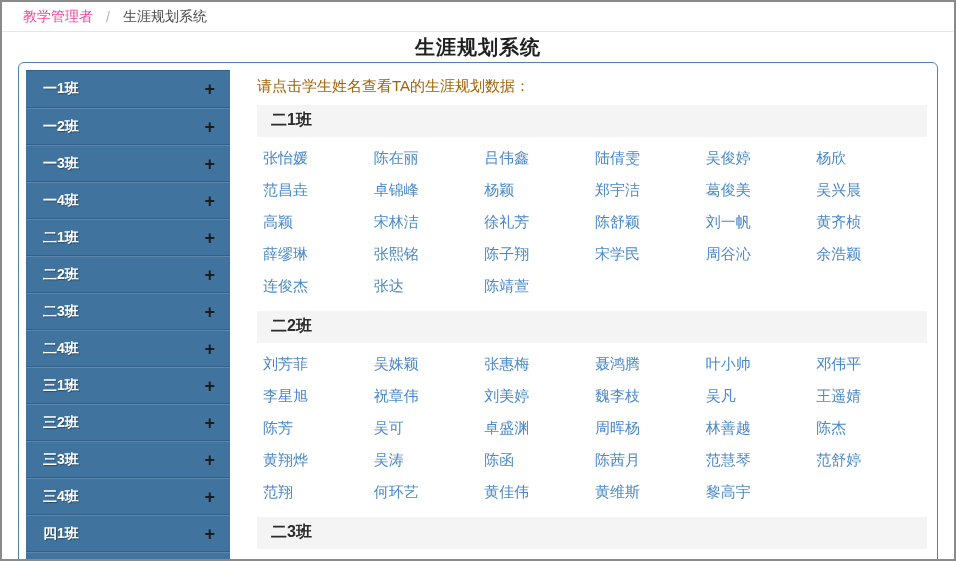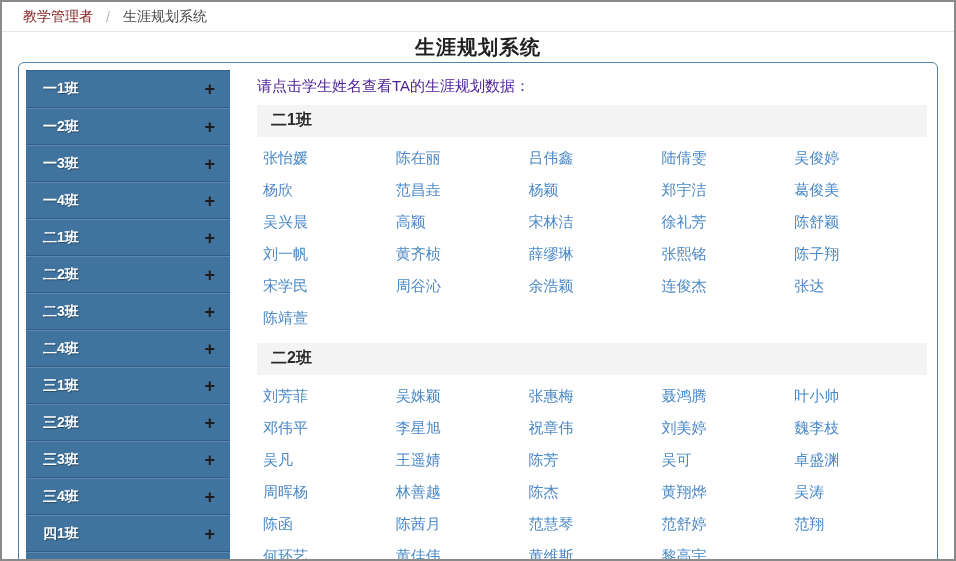--- a/index.html
+++ b/index.html
@@ -3,21 +3,21 @@
 <meta charset="utf-8">
 <style>
   * { box-sizing: border-box; margin: 0; padding: 0; }
   html,body { width: 956px; height: 561px; overflow: hidden; background:#fff;
     font-family: "Liberation Sans", "DejaVu Sans", sans-serif; }
   .frame { width: 956px; height: 561px; border: 2px solid #8a8a8a; overflow: hidden; background:#fff; }
 
   
   .crumbbar { height: 30px; display: flex; align-items: center; padding-left: 21px;
     border-bottom: 1px solid #e6e6e6; font-size: 14px; }
-  .crumb-link { color: #7f1d1d; text-decoration: none; cursor: pointer; }
+  .crumb-link { color: #ec4899; text-decoration: none; cursor: pointer; }
   .crumb-sep { color: #b4b4b4; margin: 0 13px; }
   .crumb-cur { color: #4a4a4a; }
 
   
   .titlebar { height: 30px; display: flex; align-items: center; justify-content: center; }
   .page-title { font-size: 20px; font-weight: bold; color: #1f1f1f; letter-spacing: 1px; }
 
   
   .panel { margin: 0 16px; height: 700px; border: 1px solid #4f81ad; border-radius: 6px;
     display: flex; padding: 7px; background: #fff; }
@@ -27,24 +27,24 @@
   .side-item { height: 37px; display: flex; align-items: center; justify-content: space-between;
     padding: 0 15px 0 17px; background: #40749e; border-bottom: 1px solid #32608a;
     border-top: 1px solid #5d87ab; cursor: pointer; }
   .side-item:first-child { border-top: none; }
   .side-item > span:first-child { color: #fff; font-weight: bold; font-size: 14px;
     text-shadow: 1px 1px 1px rgba(0,0,0,0.35); }
   .plus { color: #1c1c1c; font-weight: bold; font-size: 18px; line-height: 1; cursor: pointer; }
 
   
   .main { flex: 1; padding: 2px 3px 0 27px; overflow: hidden; }
-  .instruction { font-size: 15px; color: #4c1d95; margin: 5px 0 9px; }
+  .instruction { font-size: 15px; color: #a16207; margin: 5px 0 9px; }
   .sec-header { background: #f4f4f4; color: #2b2b2b; font-weight: bold; font-size: 16px;
     padding: 5px 14px 6px; margin: 9px 0 5px; }
-  .name-grid { display: grid; grid-template-columns: repeat(5, 1fr); padding-left: 6px; }
+  .name-grid { display: grid; grid-template-columns: repeat(6, 1fr); padding-left: 6px; }
   .stu { display: block; height: 32px; line-height: 32px; font-size: 15px;
     color: #4a88c7; text-decoration: none; cursor: pointer; overflow: hidden; }
 </style>
 </head>
 <body>
 
 <div class="frame">
 
   <div class="crumbbar">
     <a class="crumb-link" href="#">教学管理者</a>
@@ -117,20 +117,21 @@
       <div>
           <div class="sec-header">二1班</div>
           <div class="name-grid">
             <a href="#" class="stu">张怡媛</a>
             <a href="#" class="stu">陈在丽</a>
             <a href="#" class="stu">吕伟鑫</a>
             <a href="#" class="stu">陆倩雯</a>
             <a href="#" class="stu">吴俊婷</a>
             <a href="#" class="stu">杨欣</a>
             <a href="#" class="stu">范昌垚</a>
+            <a href="#" class="stu">卓锦峰</a>
             <a href="#" class="stu">杨颖</a>
             <a href="#" class="stu">郑宇洁</a>
             <a href="#" class="stu">葛俊美</a>
             <a href="#" class="stu">吴兴晨</a>
             <a href="#" class="stu">高颖</a>
             <a href="#" class="stu">宋林洁</a>
             <a href="#" class="stu">徐礼芳</a>
             <a href="#" class="stu">陈舒颖</a>
             <a href="#" class="stu">刘一帆</a>
             <a href="#" class="stu">黄齐桢</a>

